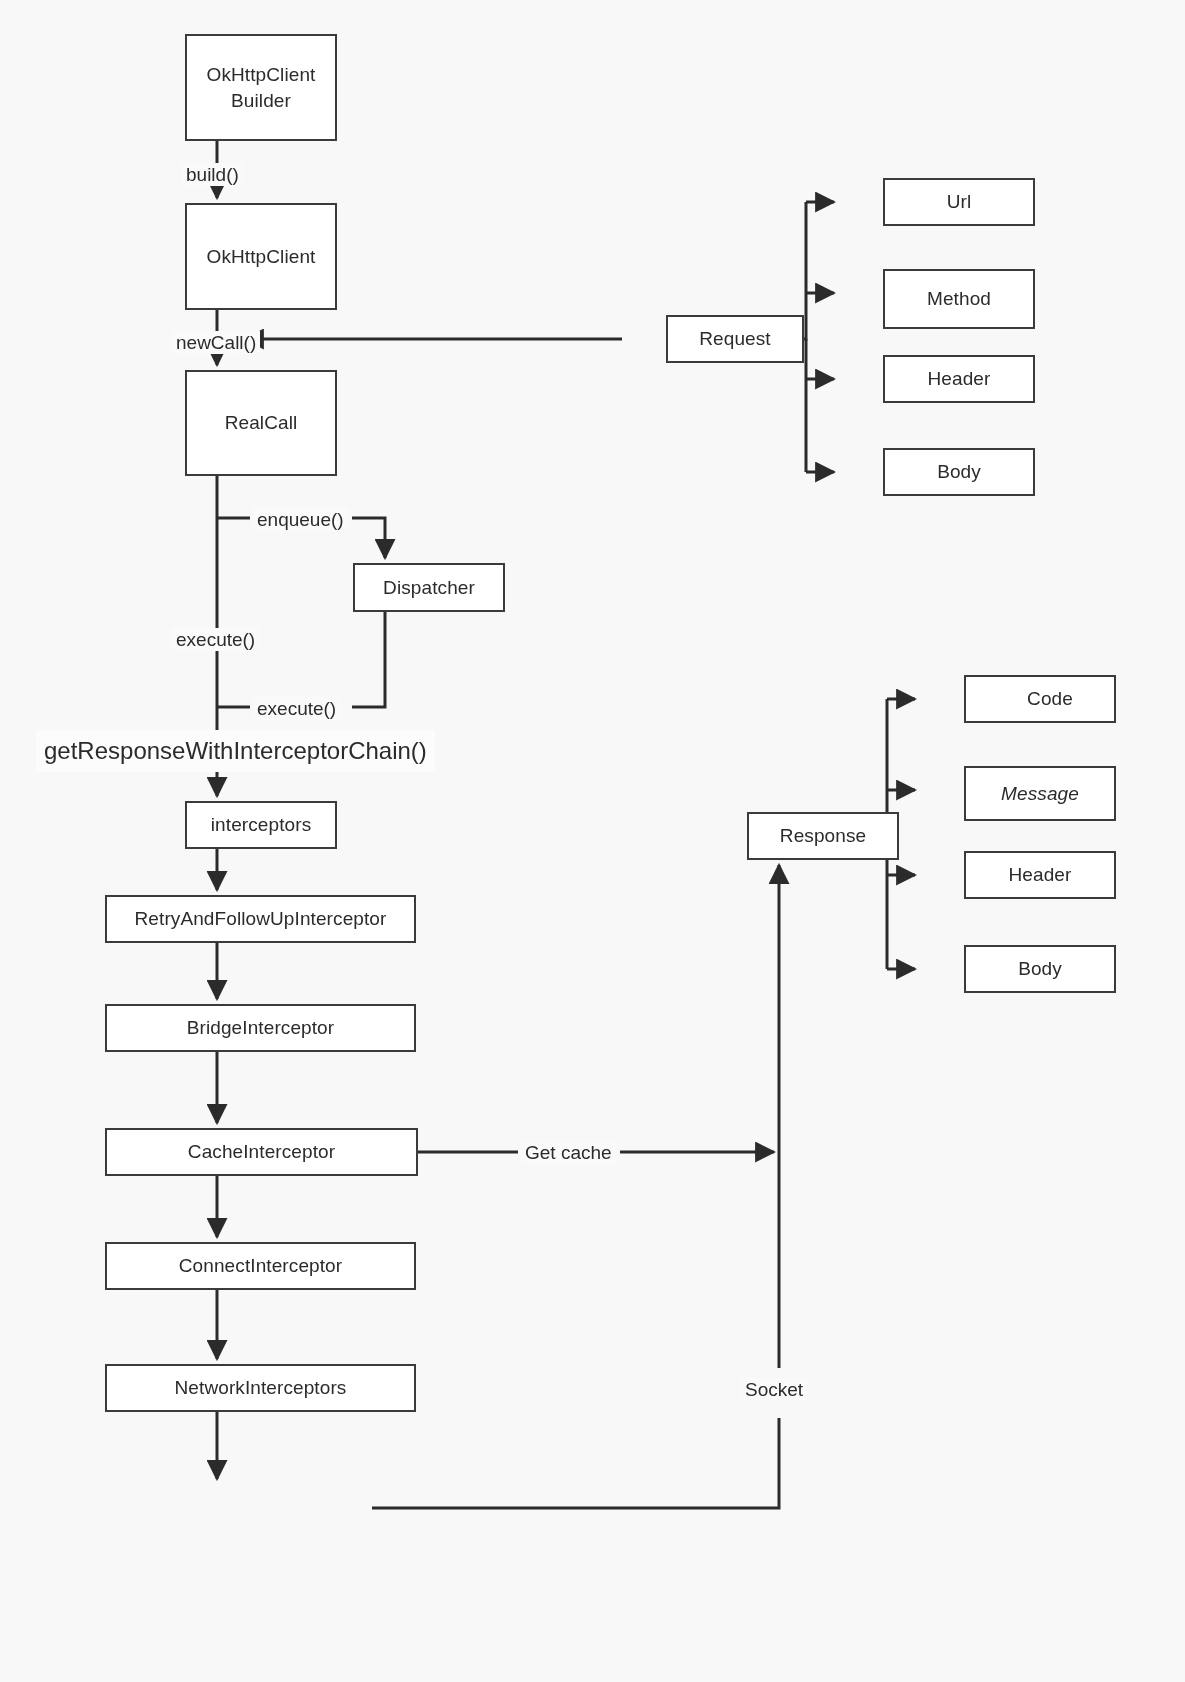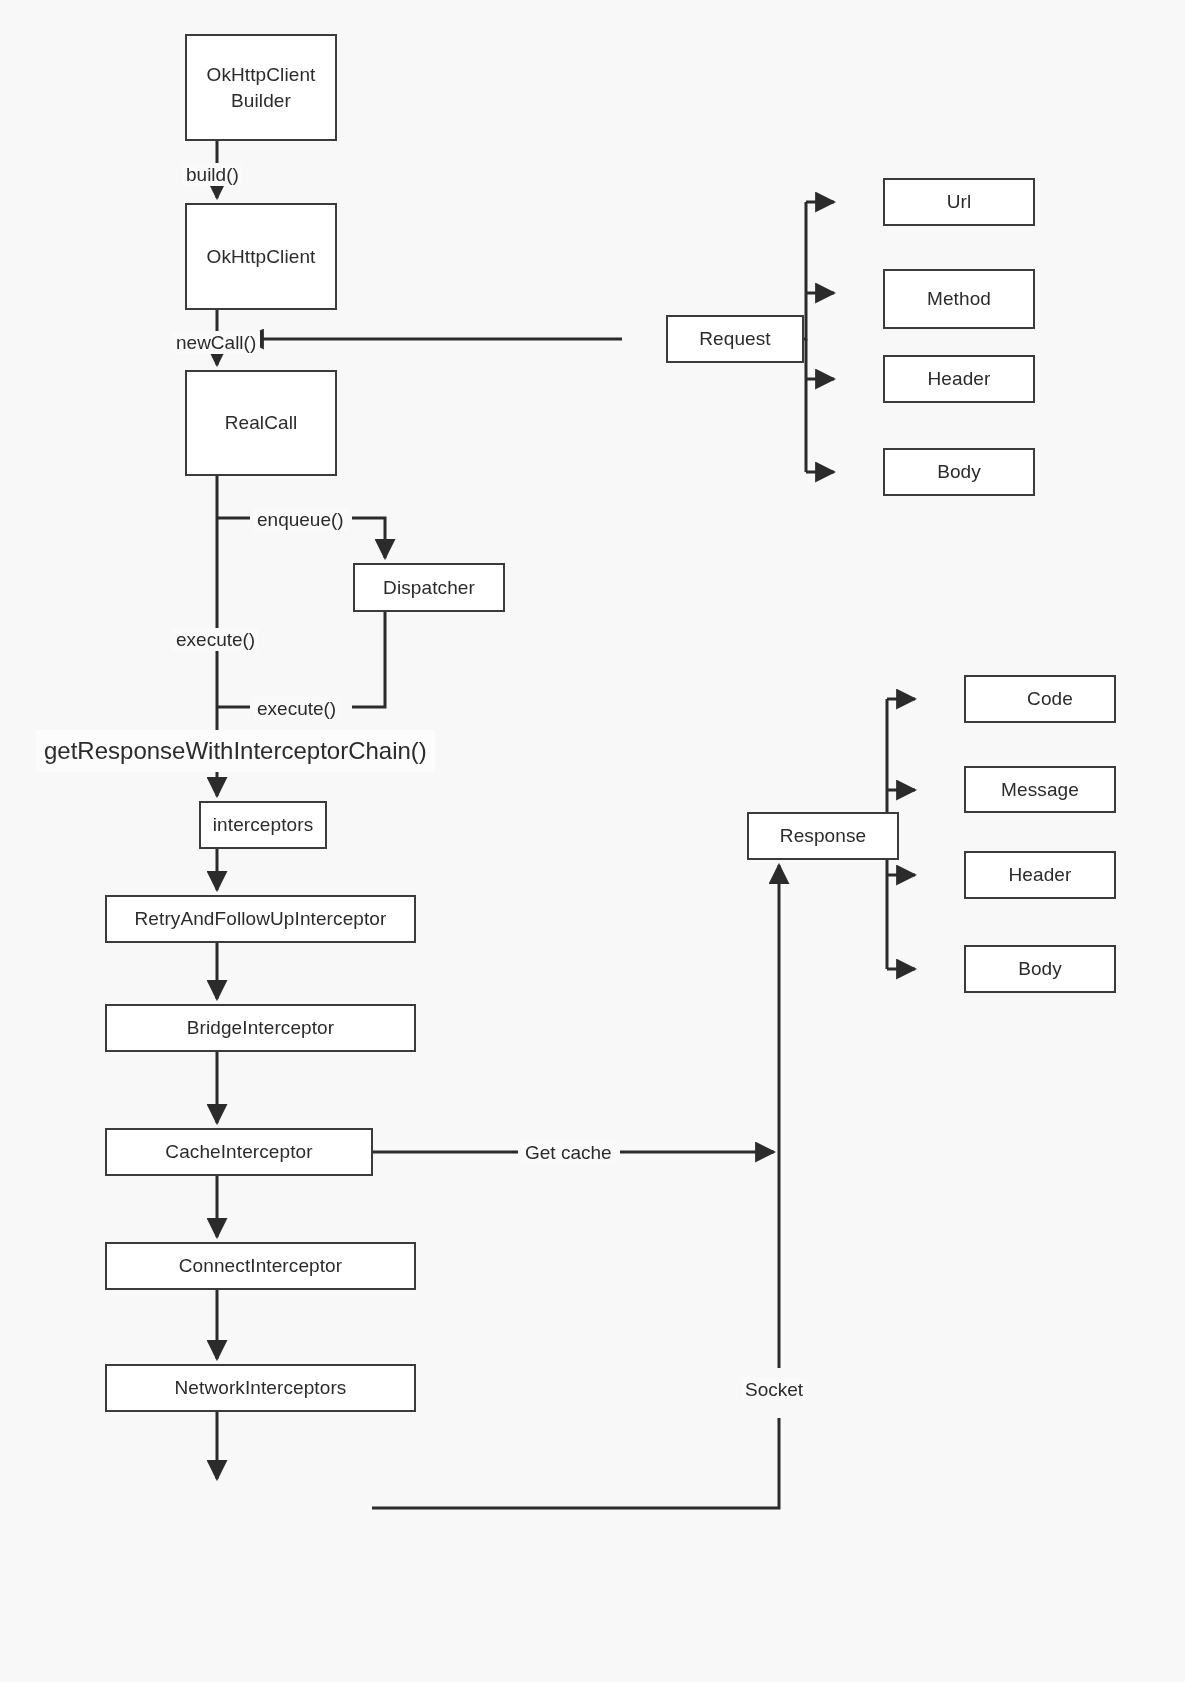--- a/index.html
+++ b/index.html
@@ -113,48 +113,48 @@
 
   <div class="node" style="left:141px;top:34px;width:152px;height:107px;">OkHttpClient
 Builder</div>
 
   <div class="node" style="left:141px;top:203px;width:152px;height:107px;">OkHttpClient</div>
 
   <div class="node" style="left:141px;top:370px;width:152px;height:106px;">RealCall</div>
 
   <div class="node" style="left:309px;top:563px;width:152px;height:49px;">Dispatcher</div>
 
-  <div class="node" style="left:155px;top:801px;width:128px;height:48px;">interceptors</div>
+  <div class="node" style="left:141px;top:801px;width:152px;height:48px;">interceptors</div>
 
   <div class="node" style="left:61px;top:895px;width:311px;height:48px;">RetryAndFollowUpInterceptor</div>
 
   <div class="node" style="left:61px;top:1004px;width:311px;height:48px;">BridgeInterceptor</div>
 
-  <div class="node" style="left:61px;top:1128px;width:268px;height:48px;">CacheInterceptor</div>
+  <div class="node" style="left:61px;top:1128px;width:313px;height:48px;">CacheInterceptor</div>
 
   <div class="node" style="left:61px;top:1364px;width:311px;height:48px;">NetworkInterceptors</div>
 
   <div class="node" style="left:61px;top:1242px;width:311px;height:48px;">ConnectInterceptor</div>
 
 
   <div class="node" style="left:622px;top:315px;width:138px;height:48px;">Request</div>
 
   <div class="node" style="left:839px;top:178px;width:152px;height:48px;">Url</div>
 
   <div class="node" style="left:839px;top:269px;width:152px;height:60px;">Method</div>
 
   <div class="node" style="left:839px;top:355px;width:152px;height:48px;">Header</div>
 
   <div class="node" style="left:839px;top:448px;width:152px;height:48px;">Body</div>
 
   <div class="node" style="left:703px;top:812px;width:152px;height:48px;">Response</div>
 
   <div class="node" style="left:920px;top:675px;width:152px;height:48px;padding-left:20px;">Code</div>
 
-  <div class="node" style="left:920px;top:766px;width:152px;height:47px;">Message</div>
+  <div class="node" style="left:920px;top:766px;width:152px;height:55px;font-style:italic;">Message</div>
 
   <div class="node" style="left:920px;top:851px;width:152px;height:48px;">Header</div>
 
   <div class="node" style="left:920px;top:945px;width:152px;height:48px;">Body</div>
 
   <div class="edge-label" style="left:182px;top:163px;">build()</div>
 
   <div class="edge-label" style="left:172px;top:331px;">newCall()</div>
 
   <div class="edge-label" style="left:253px;top:508px;">enqueue()</div>

